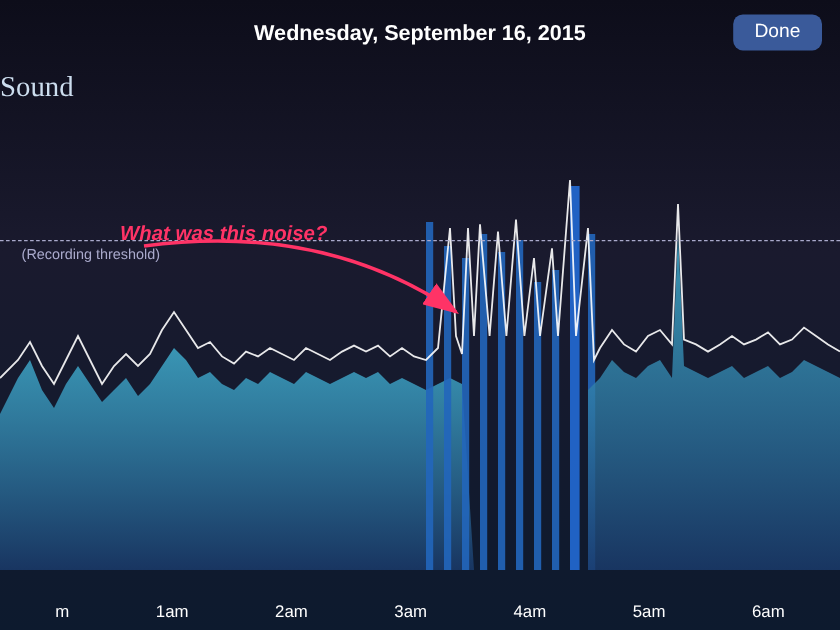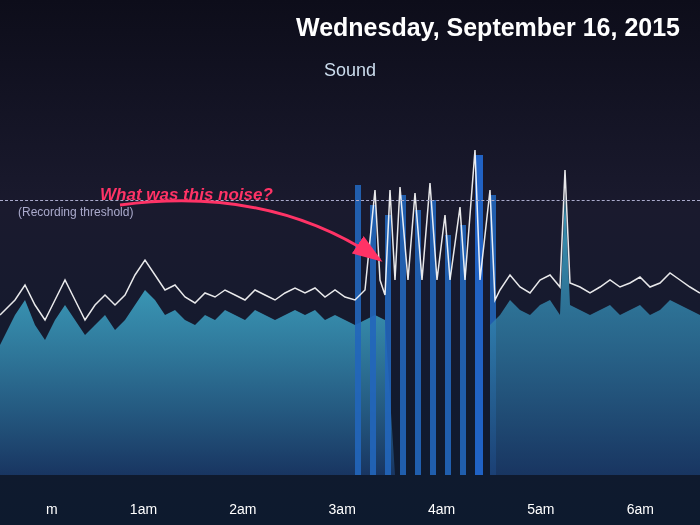--- a/index.html
+++ b/index.html
@@ -25,23 +25,23 @@
       display: flex;
       justify-content: center;
       align-items: center;
       padding: 12px 20px;
       position: relative;
       height: 55px;
     }
 
     #title {
       color: #ffffff;
-      font-size: 25px;
+      font-size: 18px;
       font-weight: bold;
-      text-align: right;
+      text-align: center;
       flex: 1;
     }
 
     #done-btn {
       position: absolute;
       right: 15px;
       top: 12px;
       background: #3a5a9a;
       color: #fff;
       border: none;
@@ -54,23 +54,24 @@
 
     
     #chart-container {
       position: relative;
       width: 700px;
       height: 470px;
     }
 
     #chart-title {
       color: #ccddee;
-      font-size: 18px;
-      text-align: center;
+      font-size: 24px;
+      text-align: left;
       padding: 5px 0 8px 0;
+      font-family: Liberation Serif, serif;
     }
 
     
     #threshold-line {
       position: absolute;
       top: 145px;
       left: 0;
       right: 0;
       border-top: 1.5px dashed #aaaacc;
       z-index: 5;
@@ -137,20 +138,21 @@
       font-weight: 500;
     }
   </style>
 </head>
 <body>
 
 <div id="app">
 
   <div id="header">
     <span id="title">Wednesday, September 16, 2015</span>
+    <button id="done-btn">Done</button>
   </div>
 
   <div id="chart-container">
 
     <div id="chart-title">Sound</div>
 
     <div id="threshold-line"></div>
     <div id="threshold-label">(Recording threshold)</div>
 
     <svg id="chart-svg" viewBox="0 0 700 370" preserveAspectRatio="none">

